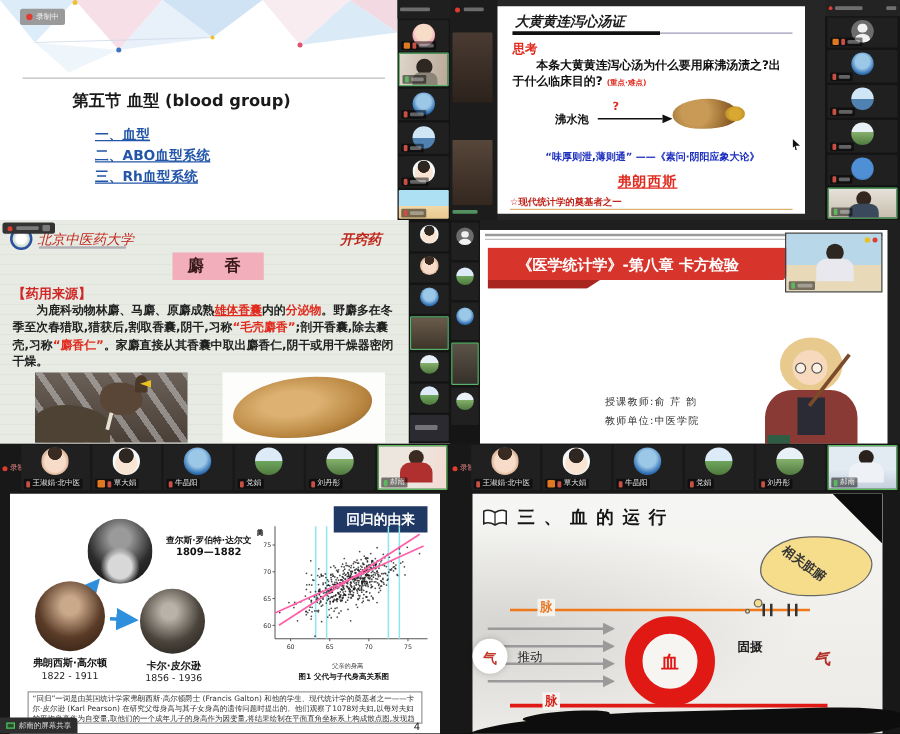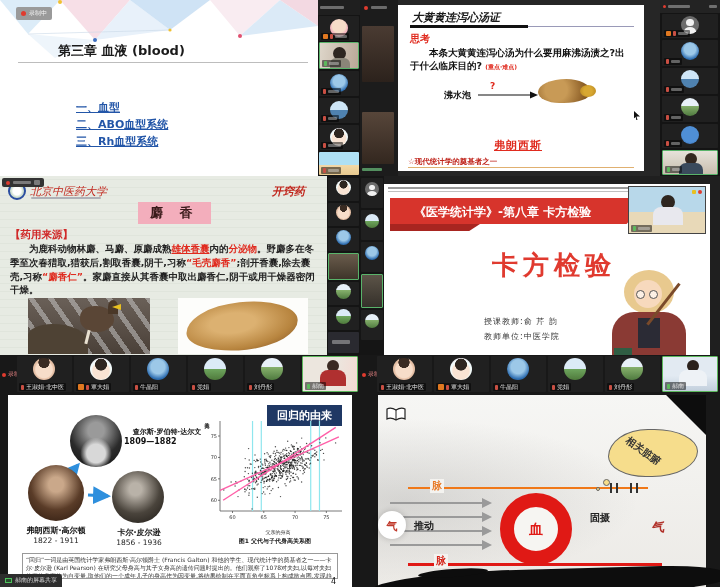--- a/index.html
+++ b/index.html
@@ -51,22 +51,22 @@
       <line x1="28" y1="34" x2="170" y2="30" stroke="#c9d8e8" stroke-width="0.6"></line>
       <circle cx="60" cy="2" r="2" fill="#f0c030"></circle>
         <circle cx="240" cy="36" r="2" fill="#e05070"></circle>
       <circle cx="95" cy="40" r="2" fill="#4070c0"></circle>
         <circle cx="170" cy="30" r="1.6" fill="#f0c030"></circle>
     </svg>
     <div class="abs" style="left:16px;top:7px;display:flex;align-items:center;gap:3px;background:#9a9a9a;border-radius:2px;padding:2px 5px">
       <span class="reddot"></span>
       <span style="font-size:6px;color:#f2f2f2">录制中</span>
     </div>
-    <div class="abs" style="left:58px;top:42px;font-size:13px;font-weight:bold;color:#1a1a1a">第三章 血液 (blood)</div>
     <div class="abs" style="left:18px;top:62px;width:290px;height:1px;background:#bdbdbd"></div>
+    <div class="abs" style="left:58px;top:72px;font-size:13px;font-weight:bold;color:#1a1a1a">第五节  血型 (blood group)</div>
     <div class="abs link" style="left:76px;top:100px;font-size:11px">一、血型</div>
     <div class="abs link" style="left:76px;top:117px;font-size:11px">二、ABO血型系统</div>
     <div class="abs link" style="left:76px;top:134px;font-size:11px">三、Rh血型系统</div>
 
     <div class="abs" style="right:0;top:0;width:42px;height:176px;background:#141414">
       <div class="abs" style="left:0;top:0;width:42px;height:15px;background:#1f1f1f;display:flex;align-items:center;gap:2px;padding:0 2px">
         <span class="smudge" style="width:24px;height:3px"></span>
       </div>
       <div class="vtile" style="left:1px;top:16px;width:40px;height:25px">
         <div class="avatar face-anim" style="left:11px;top:3px;width:18px;height:18px"></div>
@@ -130,20 +130,21 @@
       <div class="abs" style="left:12px;top:41px;width:222px;font-size:9.5px;line-height:1.4;color:#111;text-indent:2em;font-weight:bold"><span>本条大黄黄连泻心汤为什么要用麻沸汤渍之?出于什么临床目的?</span> <span style="color:#e02b1f;font-size:6px;font-weight:bold">(重点·难点)</span></div>
       <div class="abs" style="left:46px;top:84px;font-size:9px;color:#111;font-weight:bold">沸水泡</div>
       <div class="abs" style="left:92px;top:76px;font-size:9px;color:#e02b1f;font-weight:bold">?</div>
       <svg class="abs" style="left:80px;top:86px" width="60" height="8">
         <line x1="0" y1="4" x2="52" y2="4" stroke="#111" stroke-width="1.2"></line>
           <polygon points="52,0.5 60,4 52,7.5" fill="#111"></polygon>
       </svg>
       <div class="abs" style="left:140px;top:74px;width:52px;height:24px;border-radius:60% 50% 55% 45%/60% 55% 45% 50%;background:radial-gradient(circle at 35% 45%,#c89a56 30%,#96682e 70%,#6e4718)">
         <div class="abs" style="right:-6px;top:6px;width:16px;height:12px;border-radius:50%;background:radial-gradient(circle,#d8a832 40%,#b4831f)"></div>
       </div>
+      <div class="abs" style="left:24px;top:115px;width:200px;text-align:center;font-size:8px;font-weight:bold;color:#1d2fbf">“味厚则泄,薄则通” ——《素问·阴阳应象大论》</div>
       <div class="abs hl-redu" style="left:96px;top:133px;font-size:11px;letter-spacing:1px">弗朗西斯</div>
       <div class="abs" style="left:10px;top:152px;font-size:7.5px;font-weight:bold;color:#c0251c">☆现代统计学的奠基者之一</div>
       <div class="abs" style="left:10px;top:162px;width:226px;height:1px;background:#e0b070"></div>
       <div class="abs" style="left:236px;top:106px;width:6px;height:9px;background:#111;clip-path:polygon(0 0,100% 62%,42% 62%,58% 100%,38% 100%,30% 66%,0 80%)"></div>
     </div>
 
     <div class="abs" style="right:0;top:0;width:60px;height:176px;background:#141414">
       <div class="abs" style="left:0;top:0;width:60px;height:13px;background:#232323;display:flex;align-items:center;gap:2px;padding:0 3px">
         <span class="reddot" style="width:3px;height:3px"></span>
         <span class="smudge" style="width:22px;height:3px"></span>
@@ -269,21 +270,20 @@
       <div class="abs" style="right:4px;top:2px;width:78px;height:48px;background:linear-gradient(#b8d8ea 55%,#e8d9b8 55%);border:1px solid #444">
         <div class="avatar" style="left:32px;top:8px;width:14px;height:14px;background:#2e2620"></div>
         <div class="abs" style="left:24px;top:20px;width:30px;height:18px;border-radius:8px 8px 0 0;background:#e8e8ee"></div>
         <span class="reddot abs" style="right:3px;top:3px;width:4px;height:4px"></span>
         <span class="abs" style="right:9px;top:3px;width:4px;height:4px;background:#e8c020;border-radius:1px"></span>
         <div class="tile-name">
             <span class="mic on"></span>
             <span class="smudge" style="width:12px;height:3px"></span>
           </div>
       </div>
-      <div class="abs" style="left:70px;top:64px;width:200px;text-align:center;font-size:26px;font-weight:bold;color:#e03a2f;letter-spacing:5px">卡方检验</div>
       <div class="abs" style="left:100px;top:132px;font-size:8px;color:#333;letter-spacing:1px">授课教师:俞 芹 韵</div>
       <div class="abs" style="left:100px;top:147px;font-size:8px;color:#333;letter-spacing:1px">教师单位:中医学院</div>
       <div class="abs" style="right:18px;bottom:10px;width:86px;height:104px">
         <div class="avatar" style="left:18px;top:0;width:50px;height:44px;background:#e8c98e"></div>
         <div class="avatar" style="left:28px;top:10px;width:28px;height:28px;background:#f7d9bd"></div>
         <div class="avatar" style="left:30px;top:20px;width:9px;height:9px;border:1.5px solid #555;background:rgba(255,255,255,.6)"></div>
         <div class="avatar" style="left:43px;top:20px;width:9px;height:9px;border:1.5px solid #555;background:rgba(255,255,255,.6)"></div>
         <div class="abs" style="left:6px;top:42px;width:74px;height:62px;border-radius:22px 22px 0 0;background:#8a3a34"></div>
         <div class="abs" style="left:32px;top:48px;width:22px;height:30px;background:#2b2b35"></div>
         <div class="abs" style="left:56px;top:8px;width:2.5px;height:52px;background:#7a4a2a;transform:rotate(38deg)"></div>
@@ -353,21 +353,21 @@
               <path d="M0,0 L6,3 L0,6 Z" fill="#2e8fdd"></path>
             </marker>
           </defs>
         <line class="arrowline" x1="58" y1="84" x2="70" y2="70" marker-end="url(#ah)"></line>
         <line class="arrowline" x1="80" y1="100" x2="100" y2="101" marker-end="url(#ah)"></line>
       </svg>
       <div class="avatar" style="left:62px;top:20px;width:52px;height:52px;background:radial-gradient(circle at 50% 74%,#d8d8d8 20%,rgba(0,0,0,0) 34%),radial-gradient(circle at 50% 30%,#9a9a9a 18%,#2b2b2b 58%,#101010)"></div>
       <div class="avatar" style="left:20px;top:70px;width:56px;height:56px;background:radial-gradient(circle at 50% 35%,#caa88a 16%,#5a3c28 55%,#2a180e)"></div>
       <div class="avatar" style="left:104px;top:76px;width:52px;height:52px;background:radial-gradient(circle at 45% 35%,#b9b2a8 14%,#4a443c 55%,#1c1814)"></div>
       <div class="abs" style="left:116px;top:32px;width:86px;text-align:center;font-size:7px;font-weight:bold;color:#111">查尔斯·罗伯特·达尔文</div>
-      <div class="abs" style="left:116px;top:42px;width:86px;font-size:8px;font-weight:bold;color:#111">1809—1882</div>
+      <div class="abs" style="left:116px;top:42px;width:86px;text-align:center;font-size:8px;font-weight:bold;color:#111">1809—1882</div>
       <div class="abs" style="left:2px;top:130px;width:92px;text-align:center;font-size:8px;font-weight:bold;color:#111">弗朗西斯·高尔顿</div>
       <div class="abs" style="left:2px;top:141px;width:92px;text-align:center;font-size:7.5px;color:#222">1822 - 1911</div>
       <div class="abs" style="left:96px;top:132px;width:70px;text-align:center;font-size:8px;font-weight:bold;color:#111">卡尔·皮尔逊</div>
       <div class="abs" style="left:96px;top:143px;width:70px;text-align:center;font-size:7.5px;color:#222">1856 - 1936</div>
       <div class="abs" style="left:196px;top:24px;writing-mode:vertical-rl;font-size:5px;color:#333">儿子的身高</div>
       <svg class="abs" style="left:196px;top:22px" width="142" height="112">
           <line x1="16" y1="4" x2="16" y2="94" stroke="#555" stroke-width="0.8"></line>
           <line x1="16" y1="94" x2="138" y2="94" stroke="#555" stroke-width="0.8"></line>
           <line x1="48.53333333333335" y1="4" x2="48.53333333333335" y2="94" stroke="#8fe6ee" stroke-width="1.2"></line>
           <line x1="57.29230769230765" y1="4" x2="57.29230769230765" y2="94" stroke="#8fe6ee" stroke-width="1.2"></line>
@@ -1072,39 +1072,40 @@
           <span>郝南</span>
         </div>
     </div>
 
     <div class="abs" style="left:18px;top:40px;width:328px;height:192px;background:radial-gradient(ellipse at 8% 55%,rgba(90,90,90,.18),rgba(0,0,0,0) 55%),linear-gradient(#f6f6f4,#eceae6)">
       <div class="abs" style="right:0;top:0;width:54px;height:40px;background:#0d0d0d;clip-path:polygon(100% 0,100% 100%,26% 0)"></div>
       <svg class="abs" style="left:8px;top:12px" width="20" height="15">
         <path d="M1,2 Q5,0 10,3 Q15,0 19,2 L19,12 Q15,10 10,13 Q5,10 1,12 Z" fill="#fff" stroke="#222" stroke-width="1.2"></path>
         <line x1="10" y1="3" x2="10" y2="13" stroke="#222" stroke-width="1"></line>
       </svg>
+      <div class="abs serif" style="left:36px;top:10px;font-size:14px;font-weight:bold;color:#151515;letter-spacing:7px">三、血的运行</div>
       <div class="abs" style="left:30px;top:92px;width:240px;height:2px;background:#f07818"></div>
       <div class="abs" style="left:52px;top:84px;font-size:10px;font-weight:bold;color:#e87722;background:#f4f3f0;padding:0 2px">脉</div>
       <div class="abs" style="left:232px;top:88px;width:1.5px;height:10px;background:#333"></div>
       <div class="abs" style="left:238px;top:88px;width:1.5px;height:10px;background:#333"></div>
       <div class="abs" style="left:252px;top:88px;width:1.5px;height:10px;background:#333"></div>
       <div class="abs" style="left:258px;top:88px;width:1.5px;height:10px;background:#333"></div>
       <svg class="abs" style="left:12px;top:100px" width="112" height="62">
         <defs>
             <marker id="gh" markerWidth="5" markerHeight="5" refX="4" refY="2.5" orient="auto">
               <path d="M0,0 L5,2.5 L0,5 Z" fill="#9a9a9a"></path>
             </marker>
           </defs>
         <line x1="0" y1="8" x2="100" y2="8" stroke="#9a9a9a" stroke-width="2" marker-end="url(#gh)"></line>
         <line x1="0" y1="22" x2="100" y2="22" stroke="#9a9a9a" stroke-width="2" marker-end="url(#gh)"></line>
         <line x1="0" y1="36" x2="100" y2="36" stroke="#9a9a9a" stroke-width="2" marker-end="url(#gh)"></line>
         <line x1="0" y1="50" x2="100" y2="50" stroke="#9a9a9a" stroke-width="2" marker-end="url(#gh)"></line>
       </svg>
       <div class="avatar" style="left:0px;top:116px;width:28px;height:28px;background:#fff;box-shadow:0 0 6px rgba(0,0,0,.2);text-align:center;line-height:28px"><span class="serif" style="font-size:11px;font-weight:bold;color:#c0392b">气</span></div>
-      <div class="abs" style="left:36px;top:124px;font-size:10px;font-weight:bold;color:#222">推动</div>
+      <div class="abs" style="left:36px;top:124px;font-size:10px;font-weight:normal;color:#222">推动</div>
       <div class="avatar" style="left:122px;top:98px;width:72px;height:72px;border:14px solid #e01915;background:#f6f5f2;text-align:center;line-height:44px"><span class="serif" style="font-size:14px;font-weight:bold;color:#e01915">血</span></div>
       <div class="abs" style="left:212px;top:116px;font-size:10px;font-weight:bold;color:#222">固摄</div>
       <div class="abs" style="left:30px;top:168px;width:254px;height:3px;background:#e01915"></div>
       <div class="abs" style="left:56px;top:159px;font-size:10px;font-weight:bold;color:#d42016;background:#f4f3f0;padding:0 2px">脉</div>
       <div class="abs" style="right:8px;top:34px;width:90px;height:48px;background:#f6dd8c;border:1.5px solid #666;border-radius:48% 52% 55% 45%/62% 50% 58% 46%">
         <div style="position:absolute;left:14px;top:14px;transform:rotate(36deg);font-size:10px;font-weight:bold;color:#333;white-space:nowrap">相关脏腑</div>
       </div>
       <div class="avatar" style="right:96px;top:84px;width:7px;height:7px;background:#f6dd8c;border:1px solid #666"></div>
       <div class="avatar" style="right:106px;top:92px;width:4px;height:4px;background:#f6dd8c;border:1px solid #666"></div>
       <div class="abs serif" style="right:42px;top:124px;font-size:13px;font-weight:bold;font-style:italic;color:#b03028;transform:rotate(-10deg)">气</div>

